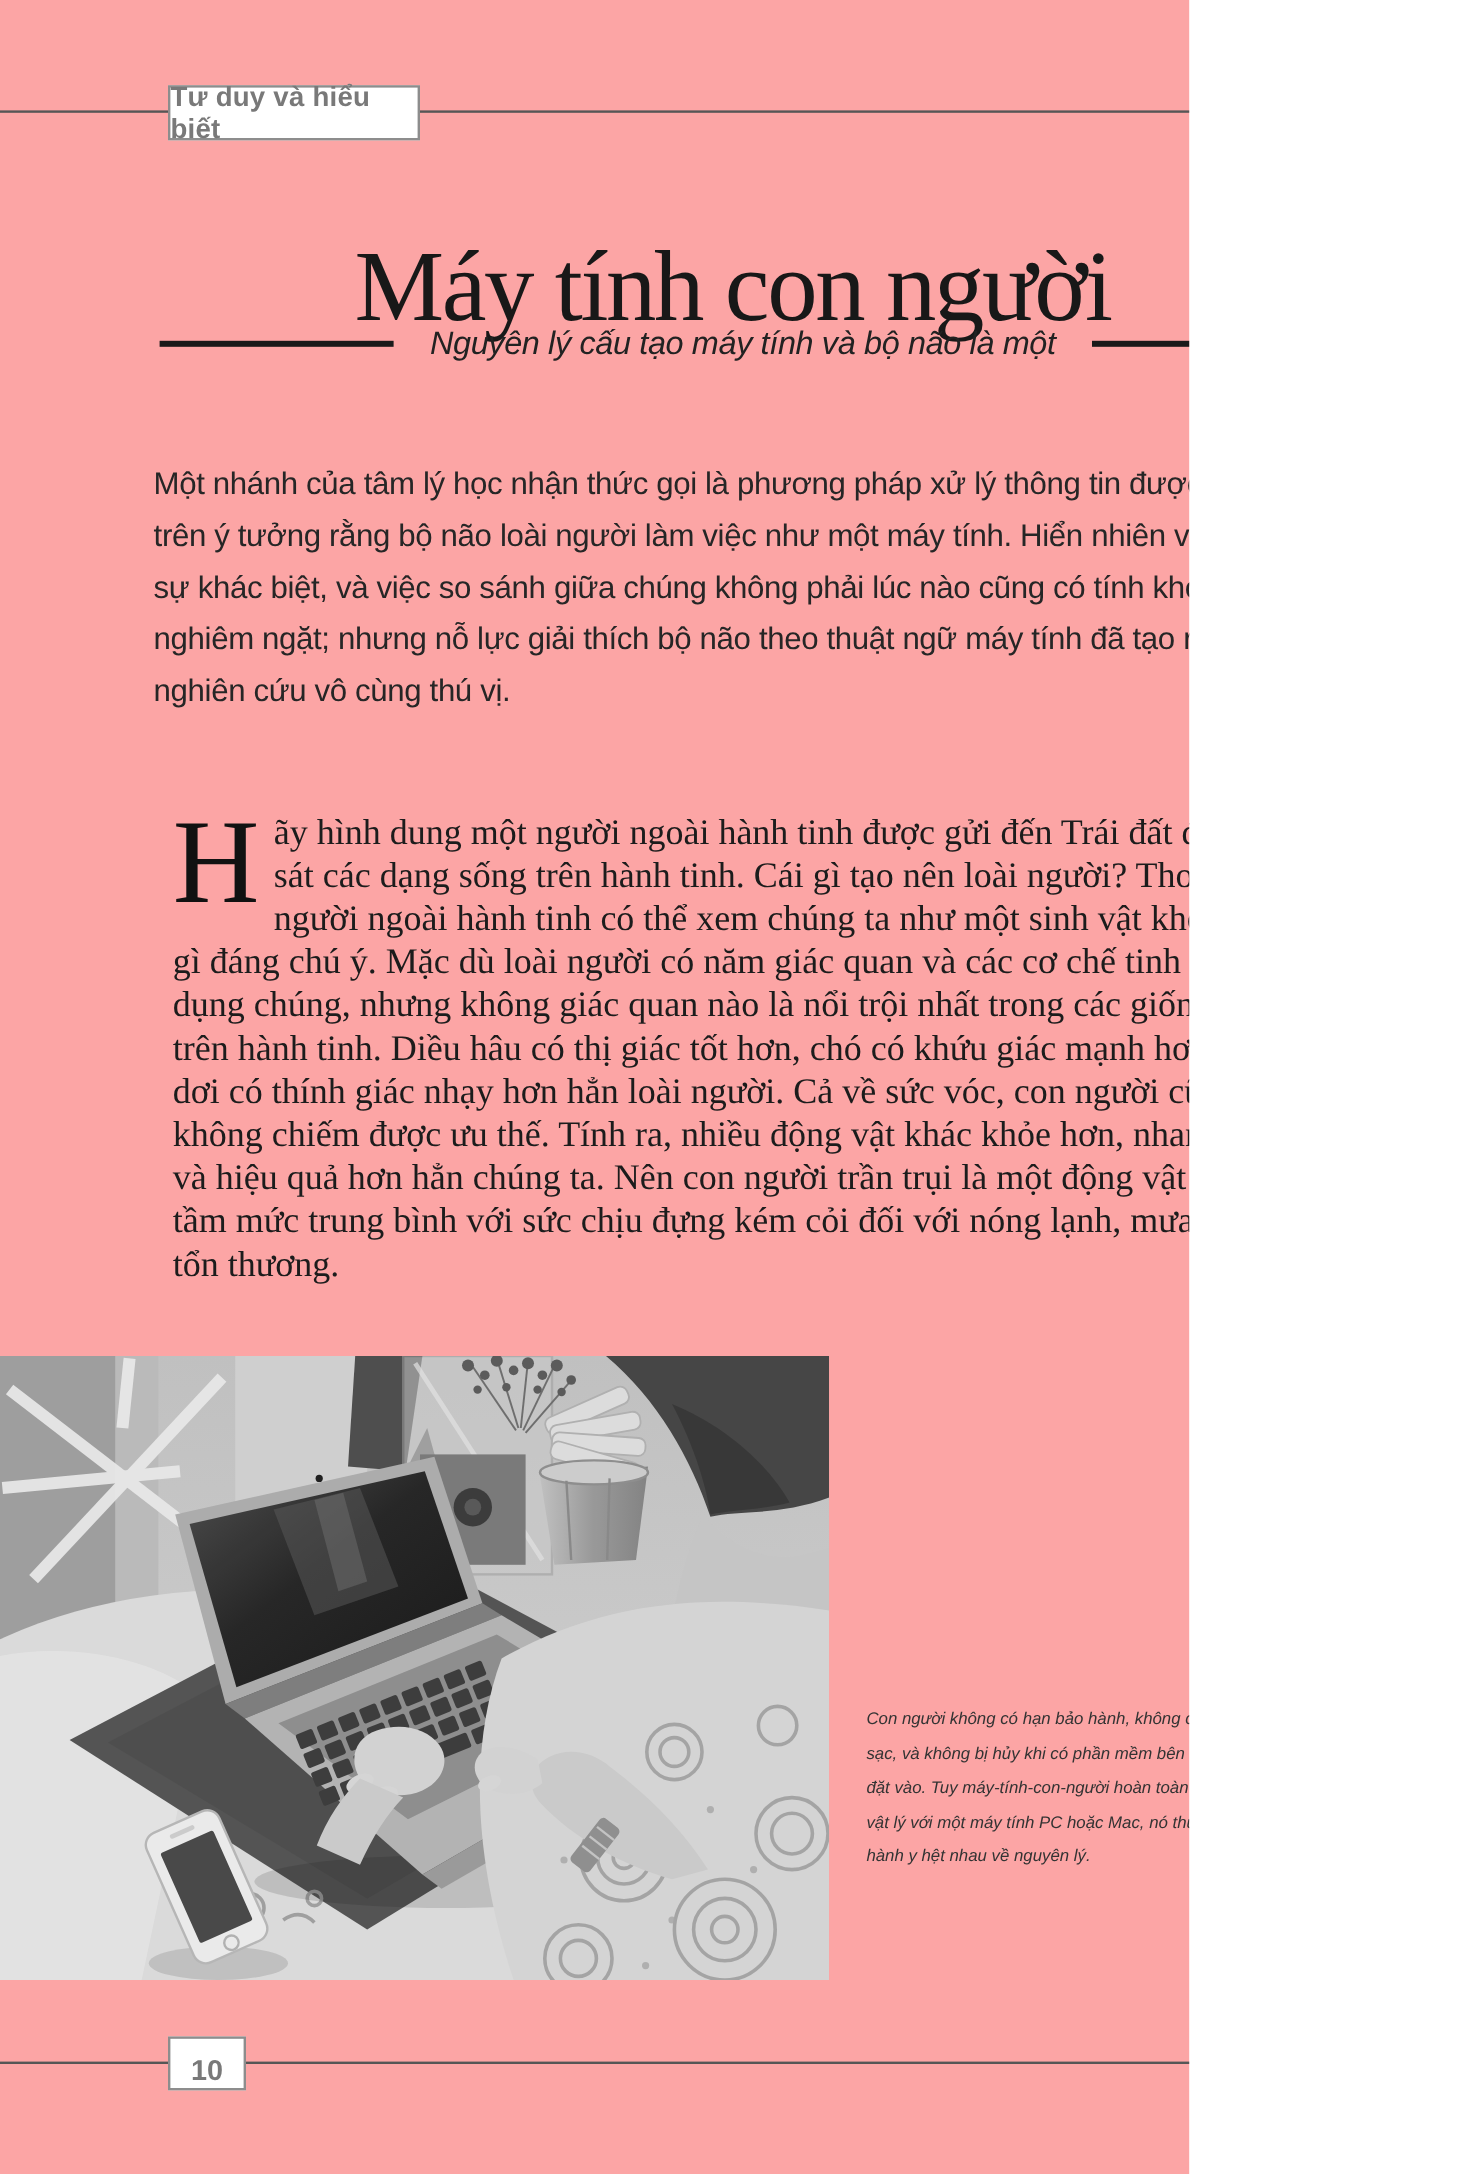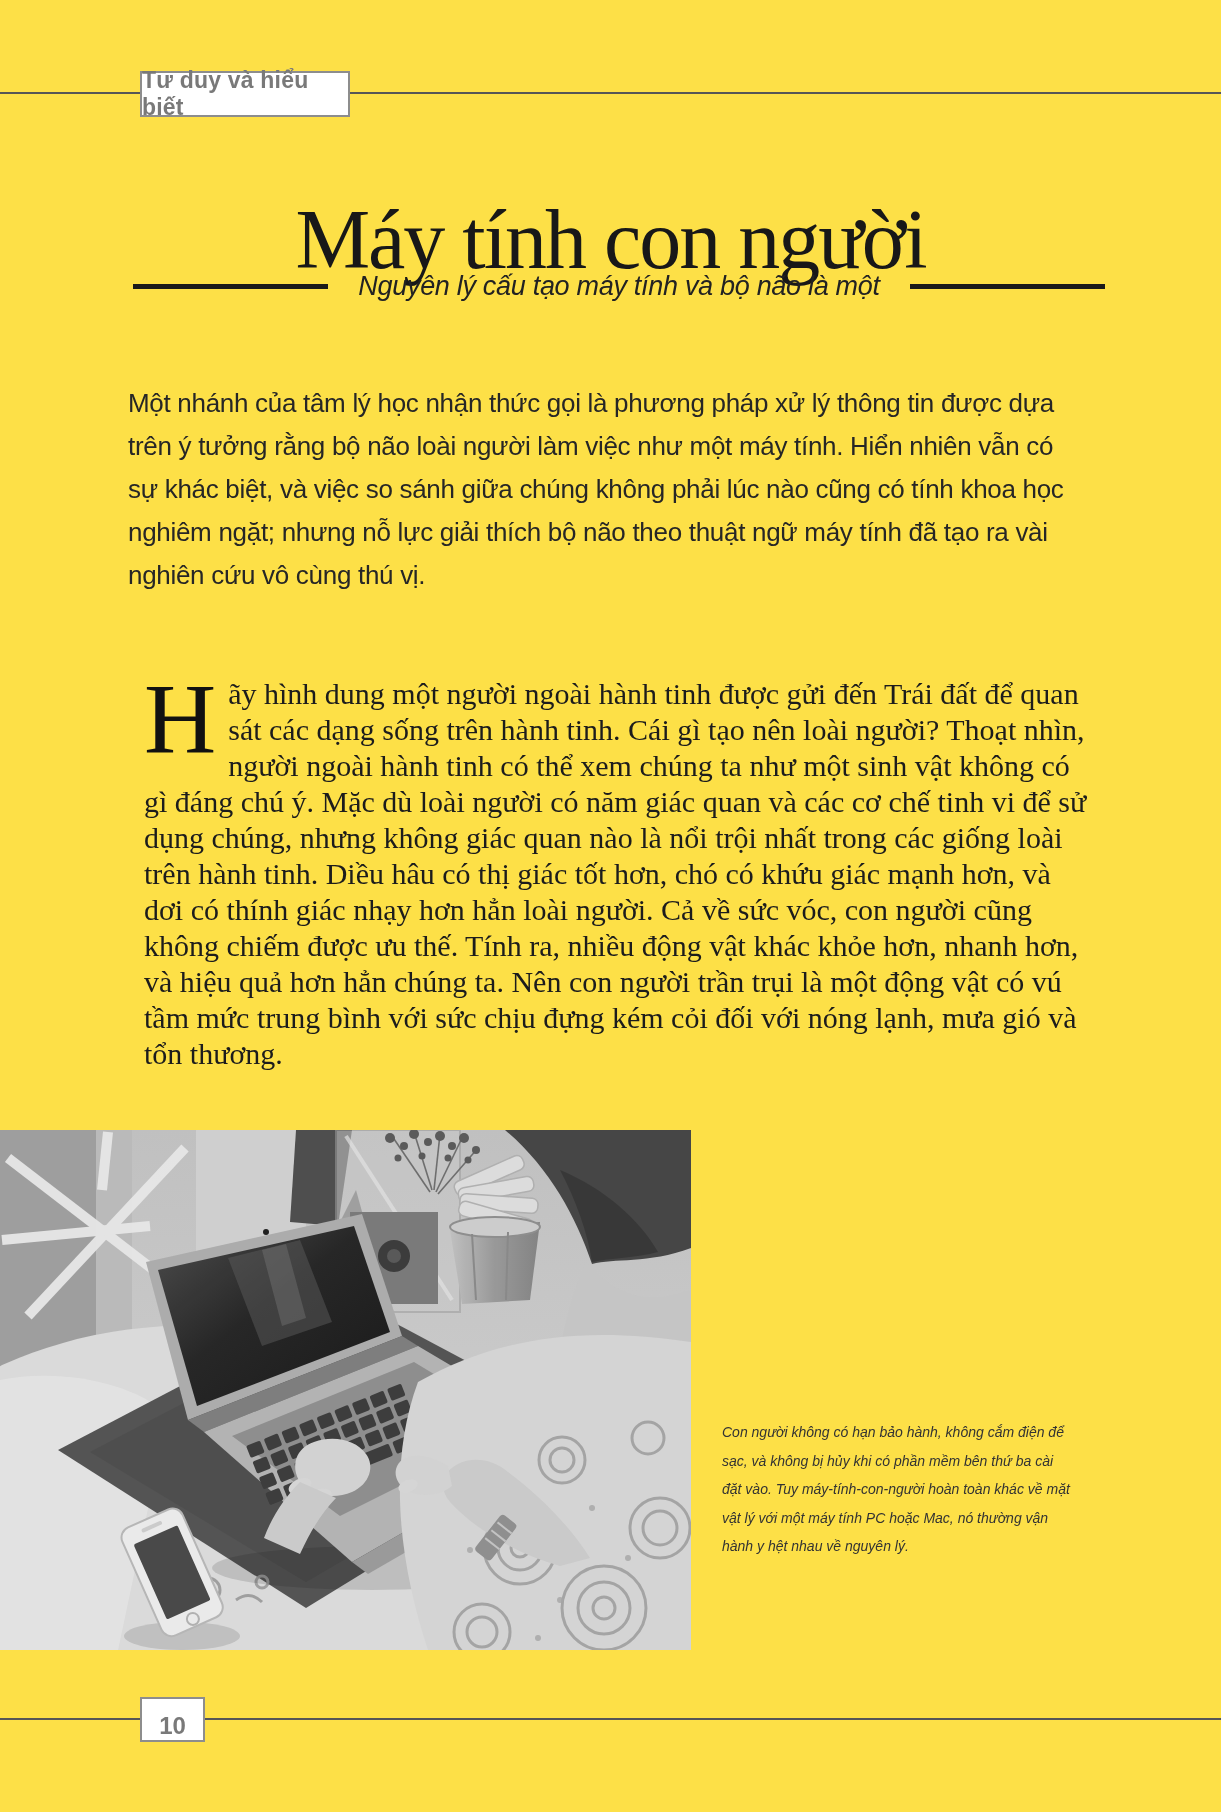--- a/index.html
+++ b/index.html
@@ -1,17 +1,17 @@
 <!DOCTYPE html>
 <html lang="vi"><head>
 <meta charset="utf-8">
 <style>
   html,body{margin:0;padding:0;background:#ffffff;}
   .page{
-    position:relative;width:1221px;height:1812px;background:#fde047;
+    position:relative;width:991px;height:1812px;background:#fca5a5;
     overflow:hidden;font-family:"Liberation Sans",sans-serif;color:#1c1c1c;
   }
   
   .kicker-line{position:absolute;left:0;top:92px;width:1221px;height:2px;background:#565656;}
   .kicker-box{
     position:absolute;left:140px;top:71px;width:210px;height:46px;background:#ffffff;
     border:2px solid #8d8d8d;box-sizing:border-box;display:flex;align-items:center;justify-content:center;
     font-weight:bold;font-size:23px;color:#797979;letter-spacing:.2px;
   }
   

